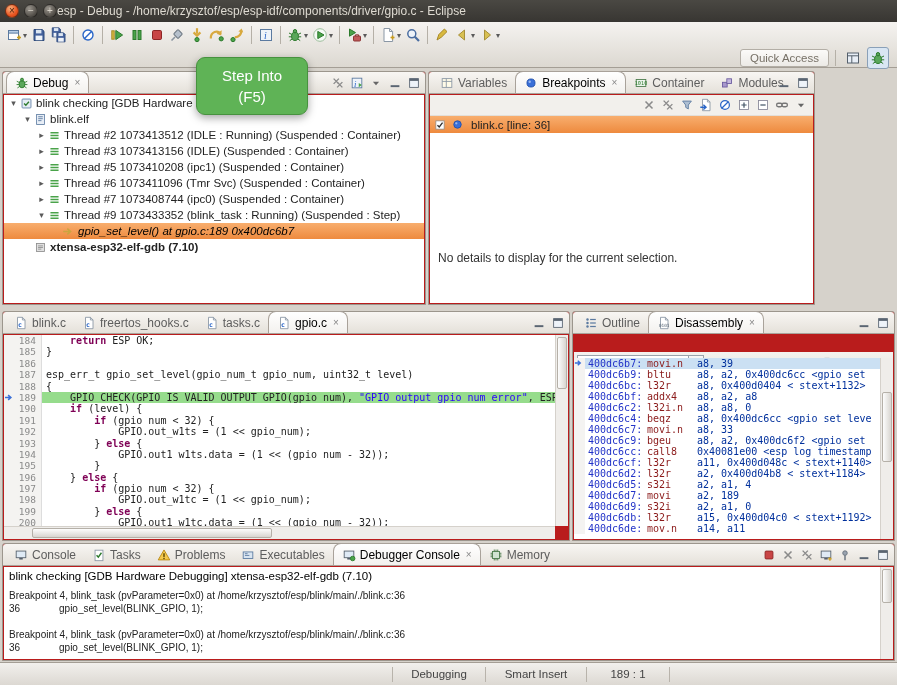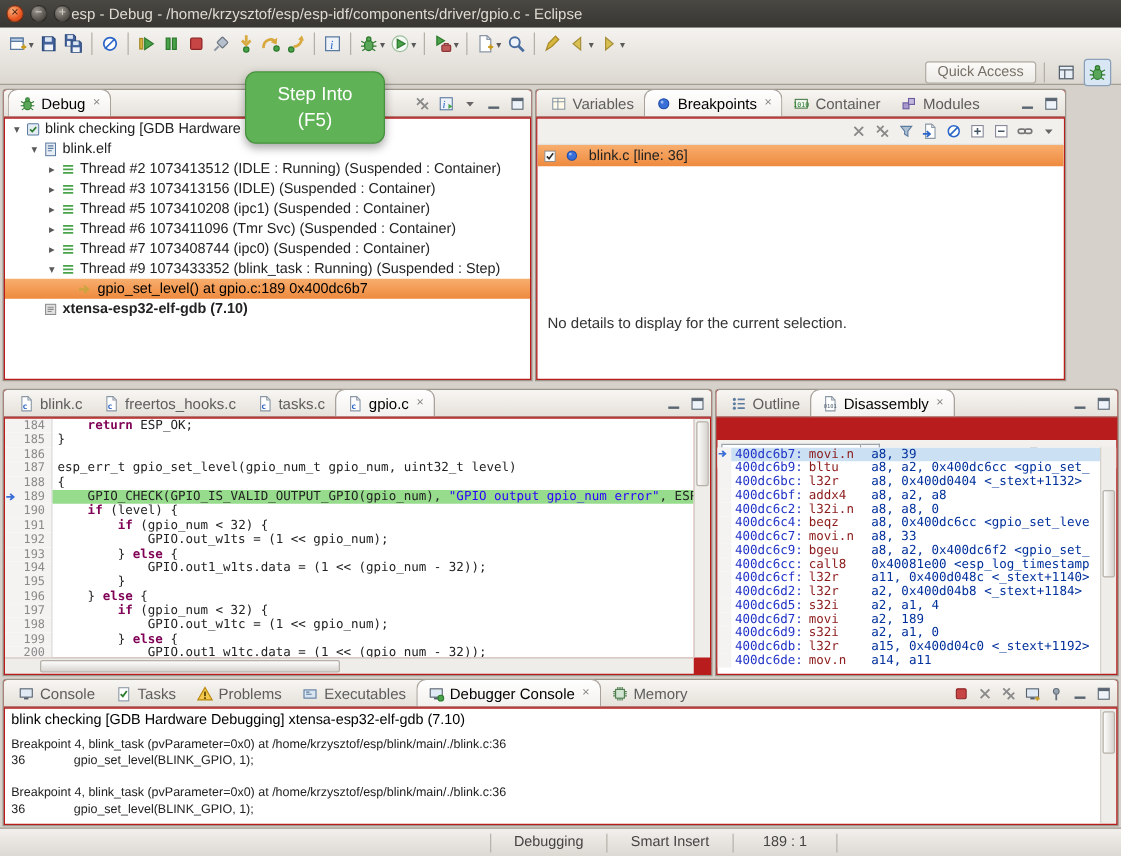--- a/index.html
+++ b/index.html
@@ -56,21 +56,21 @@
   .debug-panel{left:2px;top:71px;width:424px;height:234px}
   .pcontent{position:absolute;top:23px;left:1px;right:1px;bottom:1px;background:#fff;overflow:hidden}
   .trow{display:flex;align-items:center;height:16px;font-size:11.5px;white-space:nowrap;overflow:hidden}
   .trow.selected{background:linear-gradient(var(--selection-orange-light,#f8ae6e),var(--selection-orange,#ee8a3e));color:#000}
   .expander{width:11px;flex:none;font-size:9px;color:#5a5a5a;text-align:center}
   .treeicon{flex:none;margin:0 3px 0 1px}
   .treeicon svg{width:13px;height:13px;display:block}
   .tlabel{white-space:pre}
 
   
-  .bp-panel{left:428px;top:71px;width:425px;height:234px}
+  .bp-panel{left:428px;top:71px;width:387px;height:234px}
   .bp-toolbar{height:21px;display:flex;justify-content:flex-end;align-items:center;gap:3px;
     padding:2px 4px;background:#f2f0ec;border-bottom:1px solid #e3dfd9}
   .bprow{display:flex;align-items:center;height:17px;font-size:11.5px;gap:4px;padding-left:4px}
   .bprow.selected{background:linear-gradient(var(--selection-orange-light,#f8ae6e),var(--selection-orange,#ee8a3e))}
   .bpcheck svg{width:12px;height:12px;display:block}
   .empty-msg{position:absolute;left:8px;bottom:38px;font-size:12px;color:#333}
 
   
   .editor-panel{left:2px;top:311px;width:568px;height:230px}
   .code-area{position:absolute;top:23px;left:1px;right:14px;bottom:14px;background:#fff;overflow:hidden}
@@ -483,21 +483,21 @@
       </div>
       <div class="trow" style="padding-left: 32px;">
         <span class="expander">▾</span>
         <span class="treeicon">
           <svg viewBox="0 0 16 16">
             <path d="M3 4.5 h10 M3 8 h10 M3 11.5 h10" stroke="#4aa34a" stroke-width="1.8"></path>
           </svg>
         </span>
         <span class="tlabel">Thread #9 1073433352 (blink_task : Running) (Suspended : Step)</span>
       </div>
-      <div class="trow selected" style="padding-left: 46px;">
+      <div class="trow selected" style="padding-left: 46px; font-style: italic;">
         <span class="expander"></span>
         <span class="treeicon">
           <svg viewBox="0 0 16 16">
             <path d="M1.5 8 h8.5 M6.5 4.5 L10.5 8 L6.5 11.5" fill="none" stroke="#caa53f" stroke-width="2"></path>
           </svg>
         </span>
         <span class="tlabel">gpio_set_level() at gpio.c:189 0x400dc6b7</span>
       </div>
       <div class="trow" style="padding-left: 18px; font-weight: bold;">
         <span class="expander"></span>

